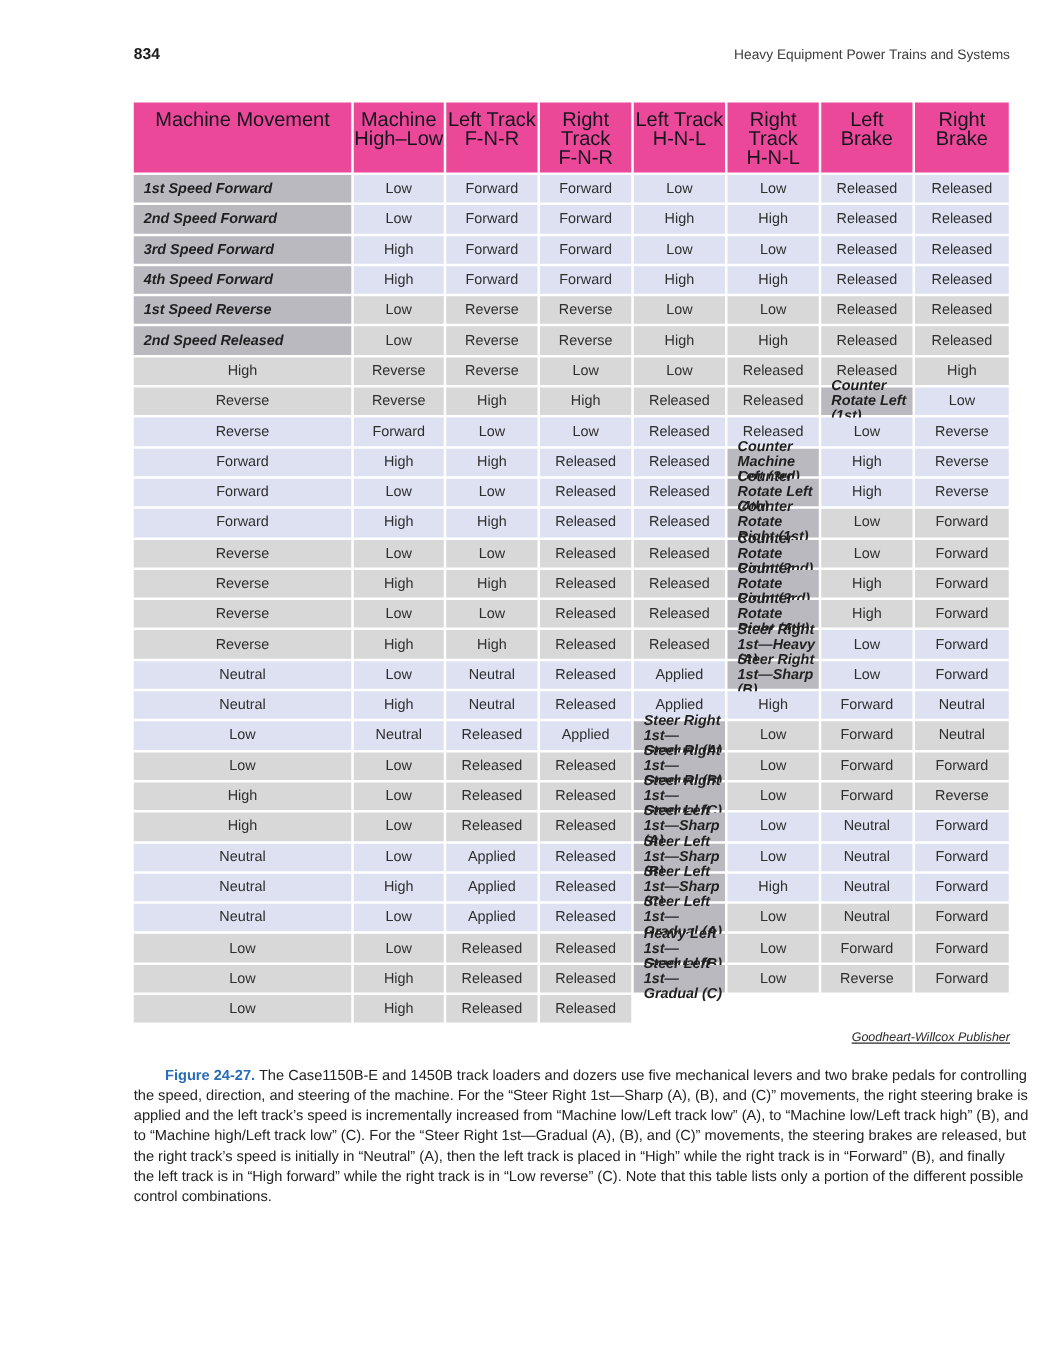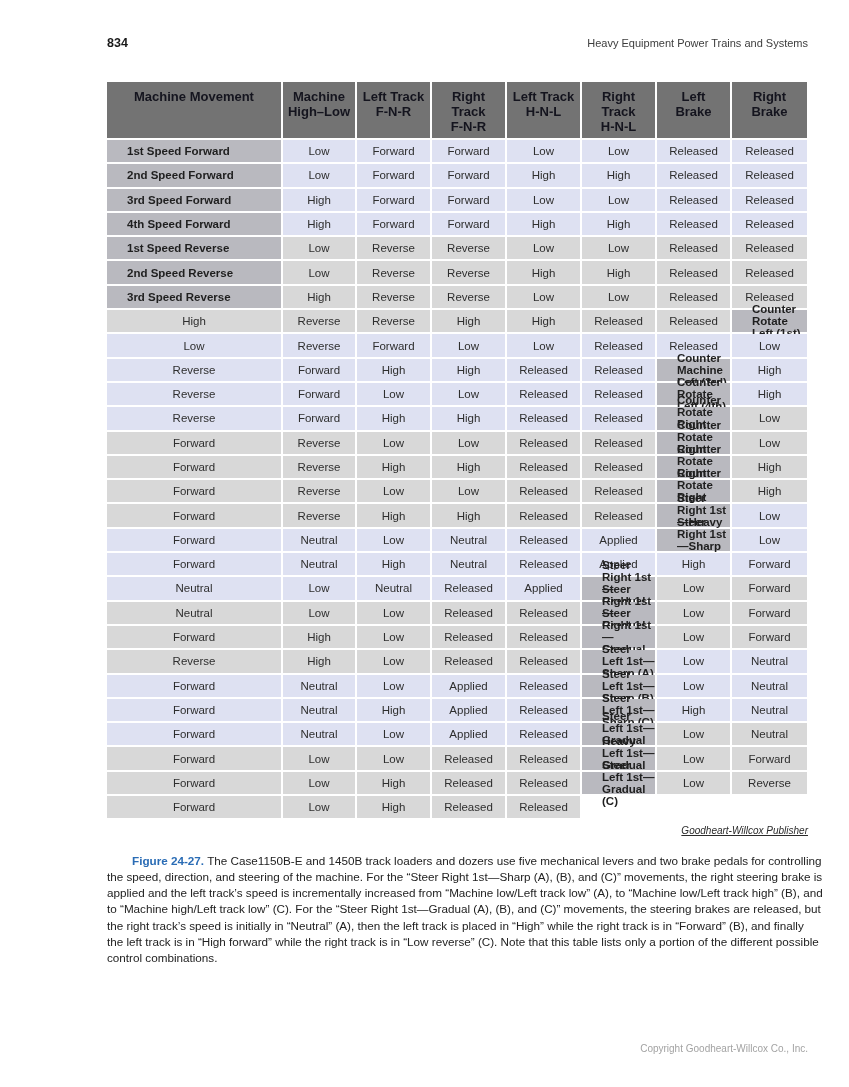--- a/index.html
+++ b/index.html
@@ -44,37 +44,38 @@
   }
   .grid {
     display: grid;
     grid-template-columns: 174px 72px 73px 73px 73px 73px 73px 75px;
     grid-template-rows: 56px;
     grid-auto-rows: 22.3px;
     gap: 2px;
     background: #ffffff;
   }
   .hcell {
-    background: #737373;
+    background: #ec4899;
     color: #14141e;
-    font-weight: bold;
-    font-size: 13px;
+    font-weight: normal;
+    font-size: 16px;
     line-height: 15px;
     text-align: center;
     padding-top: 7px;
     white-space: pre-line;
   }
   .label-cell {
     background: #b9b9bf;
     color: #1f1f1f;
     font-weight: bold;
     font-size: 11.5px;
     display: flex;
     align-items: center;
-    padding-left: 20px;
+    padding-left: 8px;
+    font-style: italic;
   }
   .data-cell {
     color: #2e2e2e;
     font-size: 11.5px;
     display: flex;
     align-items: center;
     justify-content: center;
   }
   .tone-blue { background: #dee1f2; }
   .tone-gray { background: #d8d8d8; }
@@ -177,29 +178,28 @@
         <div class="data-cell tone-blue">Released</div>
         <div class="data-cell tone-blue">Released</div>
         <div class="label-cell">1st Speed Reverse</div>
         <div class="data-cell tone-gray">Low</div>
         <div class="data-cell tone-gray">Reverse</div>
         <div class="data-cell tone-gray">Reverse</div>
         <div class="data-cell tone-gray">Low</div>
         <div class="data-cell tone-gray">Low</div>
         <div class="data-cell tone-gray">Released</div>
         <div class="data-cell tone-gray">Released</div>
-        <div class="label-cell">2nd Speed Reverse</div>
-        <div class="data-cell tone-gray">Low</div>
-        <div class="data-cell tone-gray">Reverse</div>
-        <div class="data-cell tone-gray">Reverse</div>
-        <div class="data-cell tone-gray">High</div>
-        <div class="data-cell tone-gray">High</div>
-        <div class="data-cell tone-gray">Released</div>
-        <div class="data-cell tone-gray">Released</div>
-        <div class="label-cell">3rd Speed Reverse</div>
+        <div class="label-cell">2nd Speed Released</div>
+        <div class="data-cell tone-gray">Low</div>
+        <div class="data-cell tone-gray">Reverse</div>
+        <div class="data-cell tone-gray">Reverse</div>
+        <div class="data-cell tone-gray">High</div>
+        <div class="data-cell tone-gray">High</div>
+        <div class="data-cell tone-gray">Released</div>
+        <div class="data-cell tone-gray">Released</div>
         <div class="data-cell tone-gray">High</div>
         <div class="data-cell tone-gray">Reverse</div>
         <div class="data-cell tone-gray">Reverse</div>
         <div class="data-cell tone-gray">Low</div>
         <div class="data-cell tone-gray">Low</div>
         <div class="data-cell tone-gray">Released</div>
         <div class="data-cell tone-gray">Released</div>
         <div class="data-cell tone-gray">High</div>
         <div class="data-cell tone-gray">Reverse</div>
         <div class="data-cell tone-gray">Reverse</div>
@@ -365,15 +365,14 @@
         <div class="data-cell tone-gray">High</div>
         <div class="data-cell tone-gray">Released</div>
         <div class="data-cell tone-gray">Released</div>
       </div>
   </div>
 
   <div class="credit">Goodheart-Willcox Publisher</div>
 
   <p class="caption"><span class="figure-label">Figure 24-27.</span> <span>The Case1150B-E and 1450B track loaders and dozers use five mechanical levers and two brake pedals for controlling the speed, direction, and steering of the machine. For the “Steer Right 1st—Sharp (A), (B), and (C)” movements, the right steering brake is applied and the left track’s speed is incrementally increased from “Machine low/Left track low” (A), to “Machine low/Left track high” (B), and to “Machine high/Left track low” (C). For the “Steer Right 1st—Gradual (A), (B), and (C)” movements, the steering brakes are released, but the right track’s speed is initially in “Neutral” (A), then the left track is placed in “High” while the right track is in “Forward” (B), and finally the left track is in “High forward” while the right track is in “Low reverse” (C). Note that this table lists only a portion of the different possible control combinations.</span></p>
 
-  <div class="copyright">Copyright Goodheart-Willcox Co., Inc.</div>
 
 </div>
 
 </body></html>

